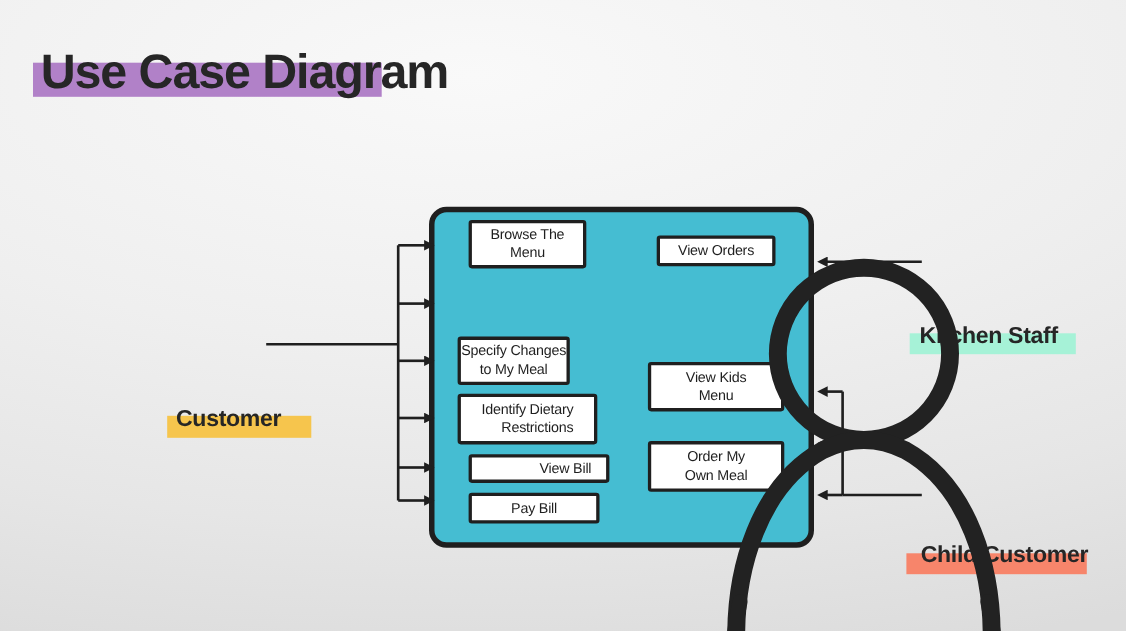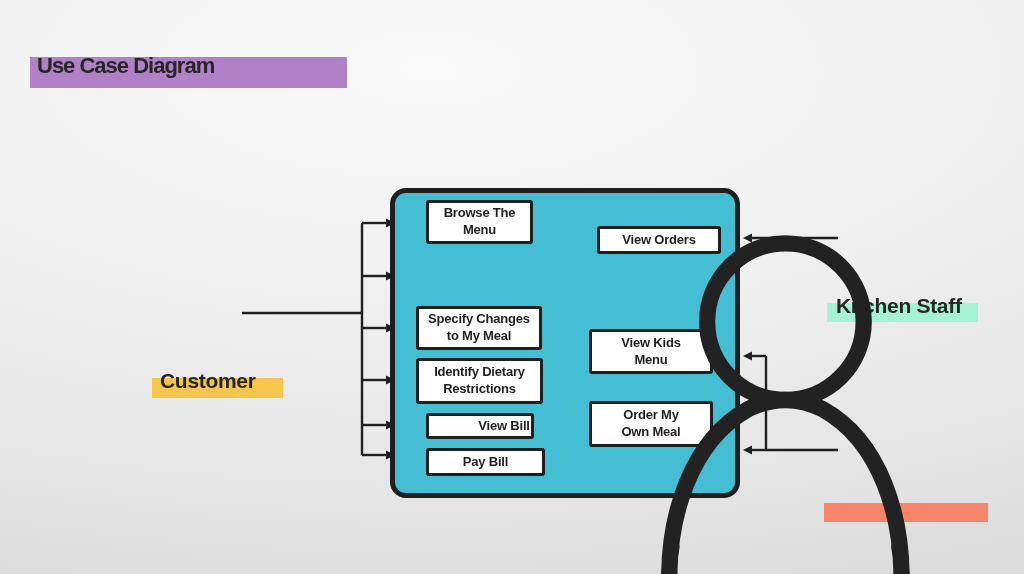--- a/index.html
+++ b/index.html
@@ -11,43 +11,43 @@
   #slide{
     position:relative;width:1024px;height:574px;overflow:hidden;
     background:radial-gradient(ellipse 130% 95% at 42% 12%, #f9f9f9 0%, #efefef 45%, #e6e6e6 75%, #dcdcdc 100%);
   }
   
   .title-bar{
     position:absolute;left:30px;top:57px;width:317px;height:31px;
   }
   .page-title{
     position:absolute;left:37px;top:48px;width:400px;
-    font-size:22px;line-height:36px;font-weight:bold;letter-spacing:-1px;
+    font-size:44px;line-height:36px;font-weight:bold;letter-spacing:-1px;
     color:#262626;
   }
   
   .system-box{
     position:absolute;left:390px;top:188px;width:350px;height:310px;
     box-sizing:border-box;border:5px solid #1f1f1f;border-radius:16px;
   }
   
   .uc{
     position:absolute;box-sizing:border-box;
     background:#ffffff;border:3px solid #1f1f1f;border-radius:3px;
     display:flex;align-items:center;justify-content:center;
-    text-align:center;font-weight:bold;font-size:13px;line-height:1.28;
+    text-align:center;font-weight:normal;font-size:13px;line-height:1.28;
     letter-spacing:-0.2px;color:#1f1f1f;white-space:pre-line;
   }
   #uc-l1{left:426px;top:200px;width:107px;height:44px;}
   #uc-l2{left:426px;top:253px;width:107px;height:44px;}
-  #uc-l3{left:416px;top:306px;width:126px;height:44px;}
-  #uc-l4{left:416px;top:358px;width:127px;height:46px;}
-  #uc-l5{left:426px;top:413px;width:108px;height:26px;padding-left:48px;}
+  #uc-l3{left:416px;top:306px;width:102px;height:44px;}
+  #uc-l4{left:416px;top:358px;width:127px;height:46px;text-align:right;}
+  #uc-l5{left:426px;top:413px;width:128px;height:26px;padding-left:48px;}
   #uc-l6{left:426px;top:448px;width:119px;height:28px;}
-  #uc-r1{left:597px;top:226px;width:124px;height:28px;}
+  #uc-r1{left:597px;top:214px;width:108px;height:28px;}
   #uc-r2{left:589px;top:329px;width:124px;height:45px;}
   #uc-r3{left:589px;top:401px;width:124px;height:46px;}
   #uc-r4{left:597px;top:434px;width:108px;height:29px;}
   
   .actor-bar{position:absolute;}
   .actor-label{
     position:absolute;font-weight:bold;font-size:21px;line-height:24px;
     letter-spacing:-0.3px;color:#262626;white-space:nowrap;
   }
   #customer-bar{left:152px;top:378px;width:131px;height:20px;}
@@ -84,20 +84,21 @@
   <div class="uc" id="uc-r3">Order My
 Own Meal</div>
 
   <div class="actor-bar" id="customer-bar" style="background-color: rgb(246, 197, 77);"></div>
   <div class="actor-label" id="customer-label">Customer</div>
 
   <div class="actor-bar" id="kitchen-bar" style="background-color: rgb(166, 242, 215);"></div>
   <div class="actor-label" id="kitchen-label">Kitchen Staff</div>
 
   <div class="actor-bar" id="child-bar" style="background-color: rgb(247, 133, 107);"></div>
+  <div class="actor-label" id="child-label">Child Customer</div>
 
   <svg id="overlay" width="1024" height="574" viewBox="0 0 1024 574">
     <defs>
       <marker id="arrow" viewBox="0 0 10 10" refX="1.5" refY="5" markerWidth="4" markerHeight="4" orient="auto-start-reverse">
         <path d="M0 0 L10 5 L0 10 Z" fill="#1f1f1f"></path>
       </marker>
       <symbol id="person" viewBox="0 0 60 110">
         <g fill="none" stroke="#222222" stroke-width="2.6" stroke-linecap="round">
           <circle cx="30" cy="14" r="12.5"></circle>
           <path d="M24 28 C 15 33 11 45 11.5 57 C 12 75 14 89 18.5 95 C 21.5 99 24.5 97 24.5 89 C 24.5 79 26.5 73 30 73 C 33.5 73 35.5 79 35.5 89 C 35.5 97 38.5 99 41.5 95 C 46 89 48 75 48.5 57 C 49 45 45 33 36 28 C 32 26 28 26 24 28 Z"></path>

